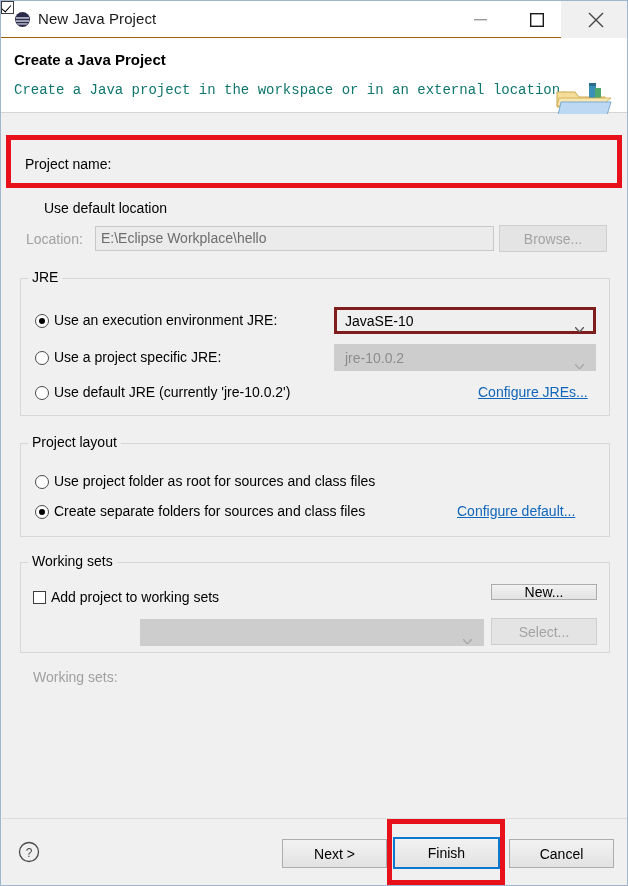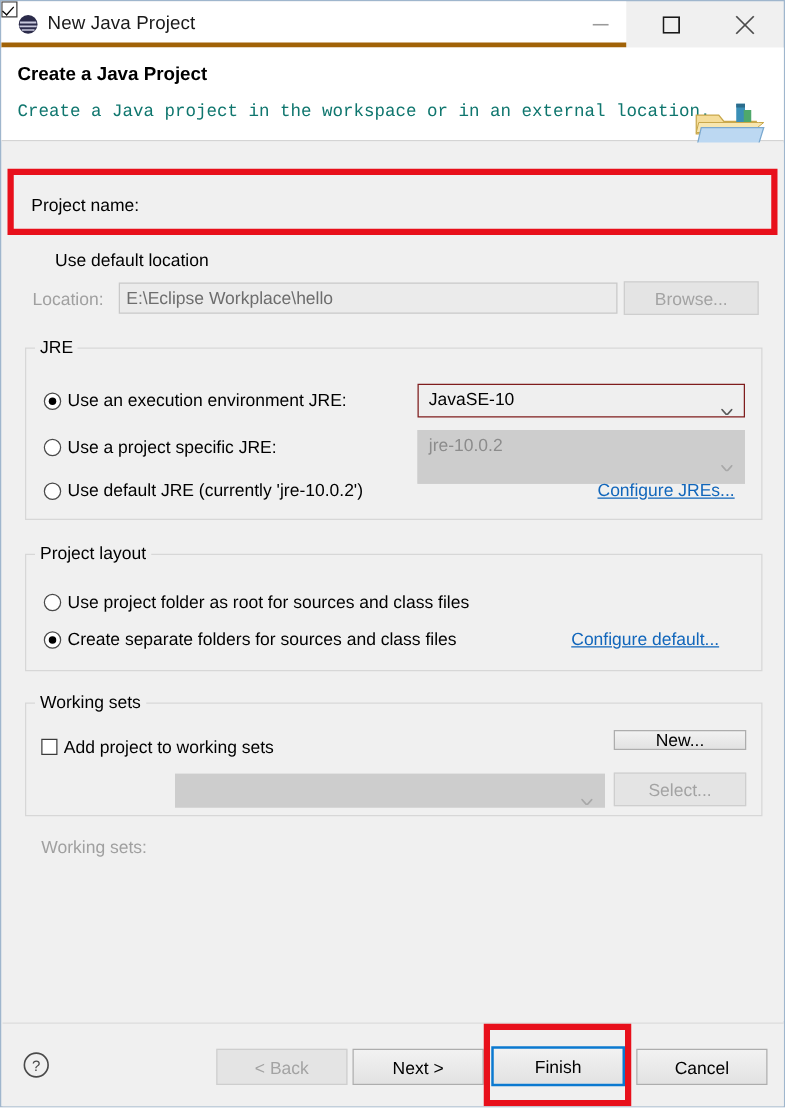--- a/index.html
+++ b/index.html
@@ -14,23 +14,23 @@
     position: relative;
     width: 628px; height: 886px;
     background: #f0f0f0;
     border: 1px solid #9fb6cd;
     overflow: hidden;
   }
 
   
   .titlebar {
     position: absolute; left: 0; top: 0;
-    width: 500px; height: 37px;
+    width: 560px; height: 37px;
     background: #ffffff;
-    border-bottom: 4px solid #a16207;
+    border-bottom: 1px solid #a16207;
   }
   .title-icon {
     position: absolute; left: 13px; top: 10px;
     width: 17px; height: 17px;
   }
   .title-text {
     position: absolute; left: 37px; top: 9px;
     font-size: 15px; color: #1a1a1a;
     letter-spacing: .1px;
   }
@@ -180,34 +180,34 @@
   #r-exec       { left: 34px; top: 313px; }
   #r-exec-l     { left: 53px; top: 311px; }
   #r-spec       { left: 34px; top: 350px; }
   #r-spec-l     { left: 53px; top: 348px; }
   #r-def        { left: 34px; top: 385px; }
   #r-def-l      { left: 53px; top: 383px; }
 
   .combo {
     position: absolute;
     background: #efefef;
-    border: 1px solid #7f1d1d;
+    border: 3px solid #7f1d1d;
     font-size: 14px; color: #000;
     padding: 3px 6px 0 8px;
   }
   .combo .arrow {
     position: absolute; right: 9px; top: 50%;
     margin-top: -2px;
     width: 9px; height: 5px;
   }
   .combo.disabled {
     background: #cdcdcd; border-color: #cdcdcd; color: #8c8c8c;
   }
   #combo-exec { left: 333px; top: 306px; width: 262px; height: 27px; }
-  #combo-spec { left: 333px; top: 343px; width: 262px; height: 43px; }
+  #combo-spec { left: 333px; top: 343px; width: 262px; height: 27px; }
 
   .link {
     position: absolute;
     font-size: 14px; color: #1166bb;
     text-decoration: underline;
     cursor: pointer;
   }
   #link-jres { left: 477px; top: 383px; }
   #link-def  { left: 456px; top: 502px; }
 
@@ -360,21 +360,20 @@
   </div>
   <div class="btn disabled" id="btn-select">Select...</div>
 
   <div class="footer"></div>
   <span class="help-icon">
     <svg width="22" height="22" viewBox="0 0 22 22">
       <circle cx="11" cy="11" r="9.5" fill="none" stroke="#4a4a4a" stroke-width="1.3"></circle>
       <text x="11" y="15.5" font-size="12" fill="#4a4a4a" text-anchor="middle" font-family="Liberation Sans, sans-serif">?</text>
     </svg>
   </span>
-  <div class="btn disabled" id="btn-back">&lt; Back</div>
   <div class="btn" id="btn-next">Next &gt;</div>
   <div class="btn" id="btn-finish">Finish</div>
   <div class="btn" id="btn-cancel">Cancel</div>
 
   <div class="redbox" id="redbox-projectname"></div>
   <div class="redbox" id="redbox-finish"></div>
 
 </div>
 
 </body></html>

